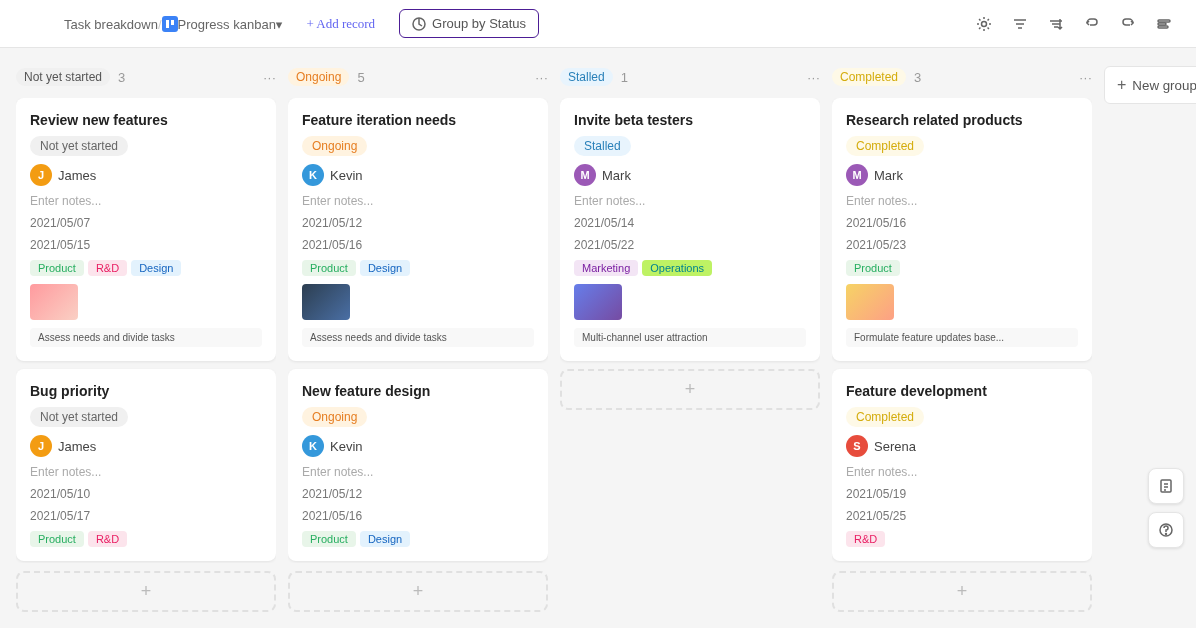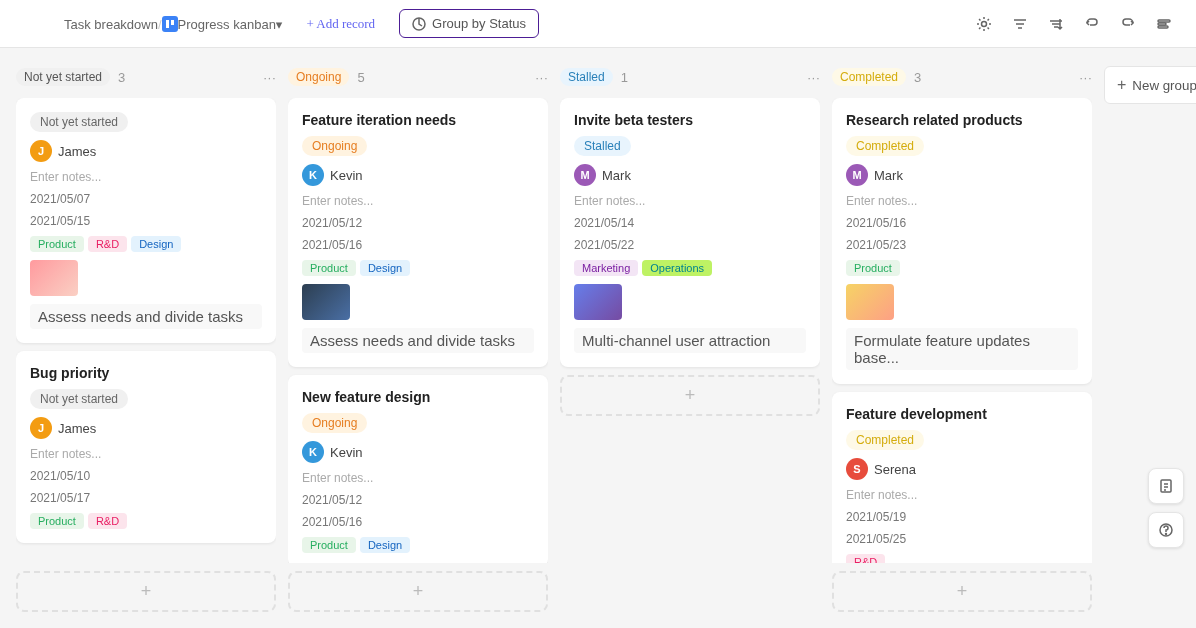--- a/index.html
+++ b/index.html
@@ -52,21 +52,21 @@
     .tag-rd { background: #fce4ec; color: #e91e63; }
     .tag-design { background: #e3f2fd; color: #1565c0; }
     .tag-marketing { background: #f3e5f5; color: #7b1fa2; }
     .tag-operations { background: #bef264; color: #00838f; }
     .img-placeholder { width: 48px; height: 36px; border-radius: 4px; background: #ddd; display: flex; align-items: center; justify-content: center; font-size: 10px; color: #999; overflow: hidden; }
     .img-pink { background: linear-gradient(135deg, #ff9a9e, #fad0c4); }
     .img-dark { background: linear-gradient(135deg, #2c3e50, #4a6fa5); }
     .img-blue { background: linear-gradient(135deg, #667eea, #764ba2); }
     .img-food { background: linear-gradient(135deg, #f6d365, #fda085); }
 
-    .task-label { font-size: 15px; color: #555; background: #f8f8f8; padding: 4px 8px; border-radius: 4px; }
+    .task-label { font-size: 10px; color: #555; background: #f8f8f8; padding: 4px 8px; border-radius: 4px; }
 
     .add-btn { display: flex; align-items: center; justify-content: center; padding: 8px; border-radius: 8px; border: 2px dashed #e0e0e0; color: #bbb; cursor: pointer; font-size: 18px; }
 
     .new-group-btn { display: flex; align-items: center; gap: 6px; padding: 6px 12px; border-radius: 6px; border: 1px solid #e5e5e5; background: #fff; color: #555; cursor: pointer; white-space: nowrap; height: 38px; }
 
     .cards-container { display: flex; flex-direction: column; gap: 8px; overflow-y: auto; flex: 1; }
 
     .col-badge-not-started { background: #f0f0f0; color: #555; border-radius: 12px; padding: 2px 8px; font-size: 12px; }
     .col-badge-ongoing { background: #fff3e0; color: #e67e22; border-radius: 12px; padding: 2px 8px; font-size: 12px; }
     .col-badge-stalled { background: #e8f4fd; color: #2980b9; border-radius: 12px; padding: 2px 8px; font-size: 12px; }
@@ -145,20 +145,21 @@
 <div class="board" id="board">
 
 <div class="column">
     <div class="col-header">
       <span class="col-badge-not-started">Not yet started</span>
       <span class="col-count">3</span>
       <span class="col-more">···</span>
     </div>
   <div class="cards-container">
         <div class="card">
+      <div class="card-title">Review new features</div>
       <span class="status-badge badge-not-started">Not yet started</span>
       <div class="assignee">
         <div class="avatar avatar-j">J</div>
         <span class="assignee-name">James</span>
       </div>
       <div class="notes">Enter notes...</div>
       <div class="date">2021/05/07</div>
       <div class="date">2021/05/15</div>
       <div class="tags">
             <span class="tag tag-product">Product</span>

